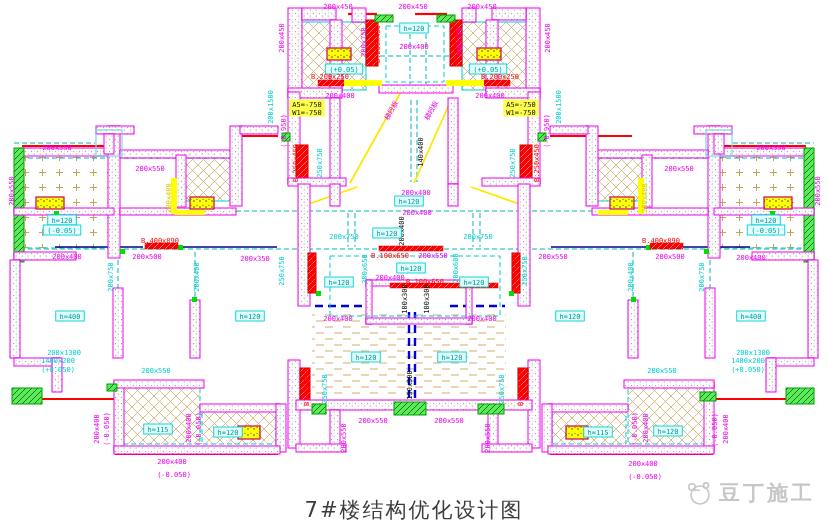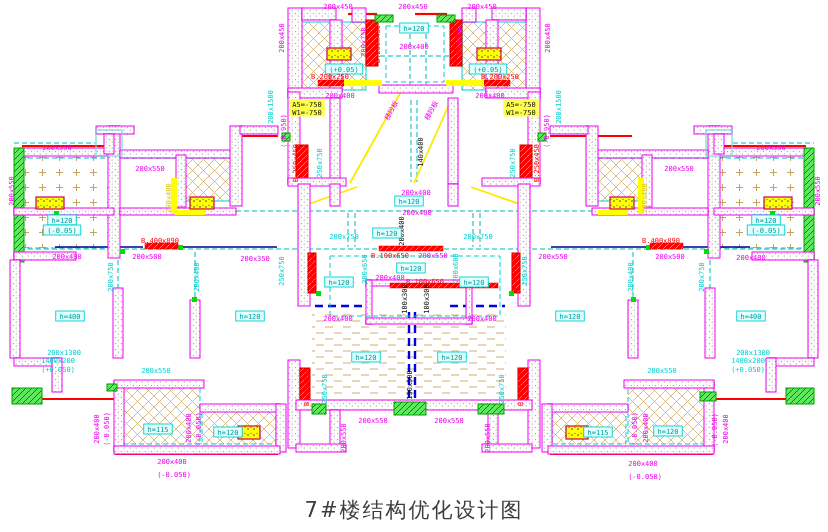--- a/index.html
+++ b/index.html
@@ -628,13 +628,22 @@
           <text x="643" y="465.6" fill="#F000F0" font-size="7" text-anchor="middle">200x400</text>
         </g>
         <g>
           <text x="645" y="478.6" fill="#F000F0" font-size="7" text-anchor="middle">(-0.050)</text>
         </g>
       </g>
   </svg>
 
   <div class="drawing-title">7#楼结构优化设计图</div>
 
+  <div class="watermark">
+    <svg width="30" height="30" viewBox="0 0 30 30">
+      <circle cx="16" cy="17" r="9" fill="none" stroke="#c7c7c7" stroke-width="1.6"></circle>
+      <circle cx="8" cy="9" r="3.2" fill="none" stroke="#c7c7c7" stroke-width="1.6"></circle>
+      <circle cx="22" cy="7.5" r="2.6" fill="none" stroke="#c7c7c7" stroke-width="1.6"></circle>
+      <path d="M10 13 q3 -2 6 0" stroke="#c7c7c7" stroke-width="1.3" fill="none"></path>
+    </svg>
+    <span>豆丁施工</span>
+  </div>
 </div>
 
 </body></html>

